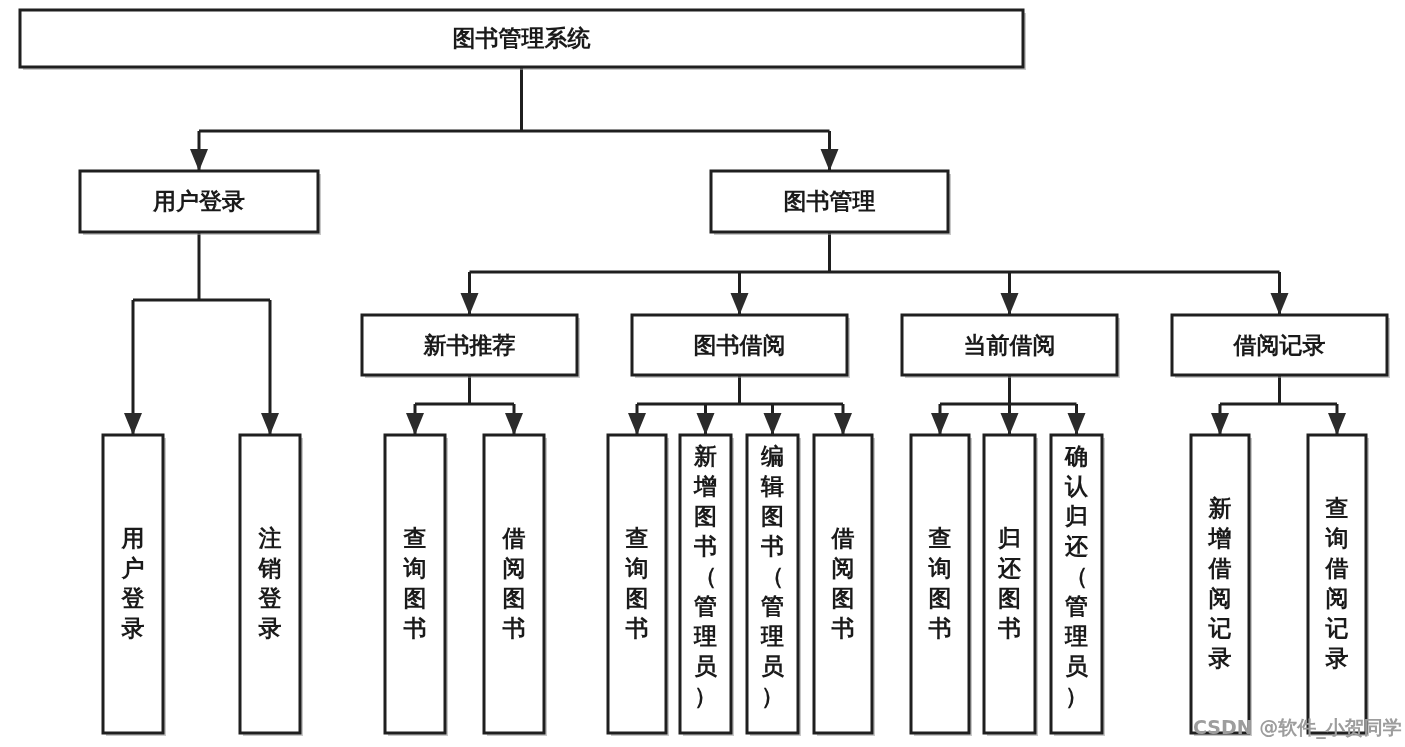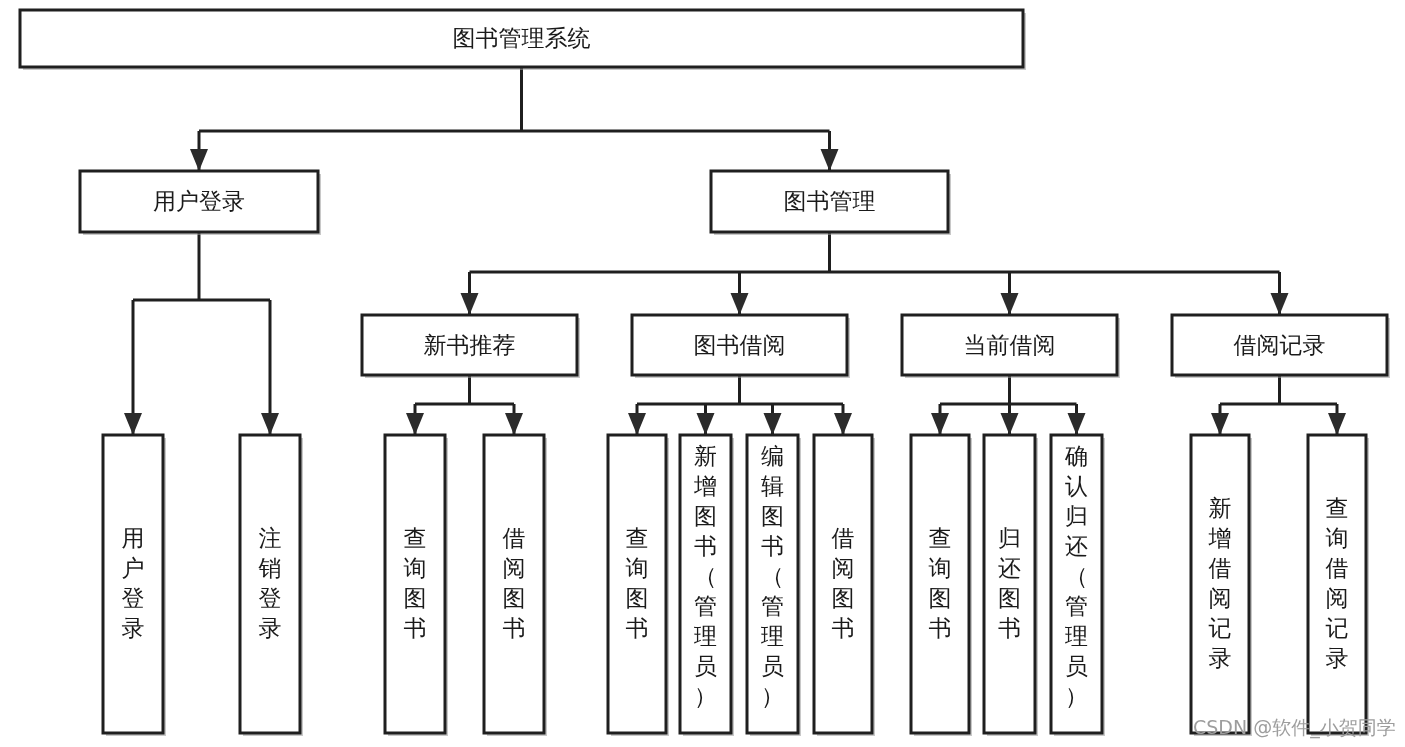--- a/index.html
+++ b/index.html
@@ -10,20 +10,21 @@
   }
   body {
     font-family: "DejaVu Sans", "Liberation Sans", sans-serif;
   }
   #diagram-root {
     position: relative;
     width: 1405px;
     height: 747px;
     background: #ffffff;
     overflow: hidden;
+    font-weight: bold;
   }
   svg.diagram {
     position: absolute;
     left: 0;
     top: 0;
     width: 1405px;
     height: 747px;
     display: block;
   }
   .node-box {

